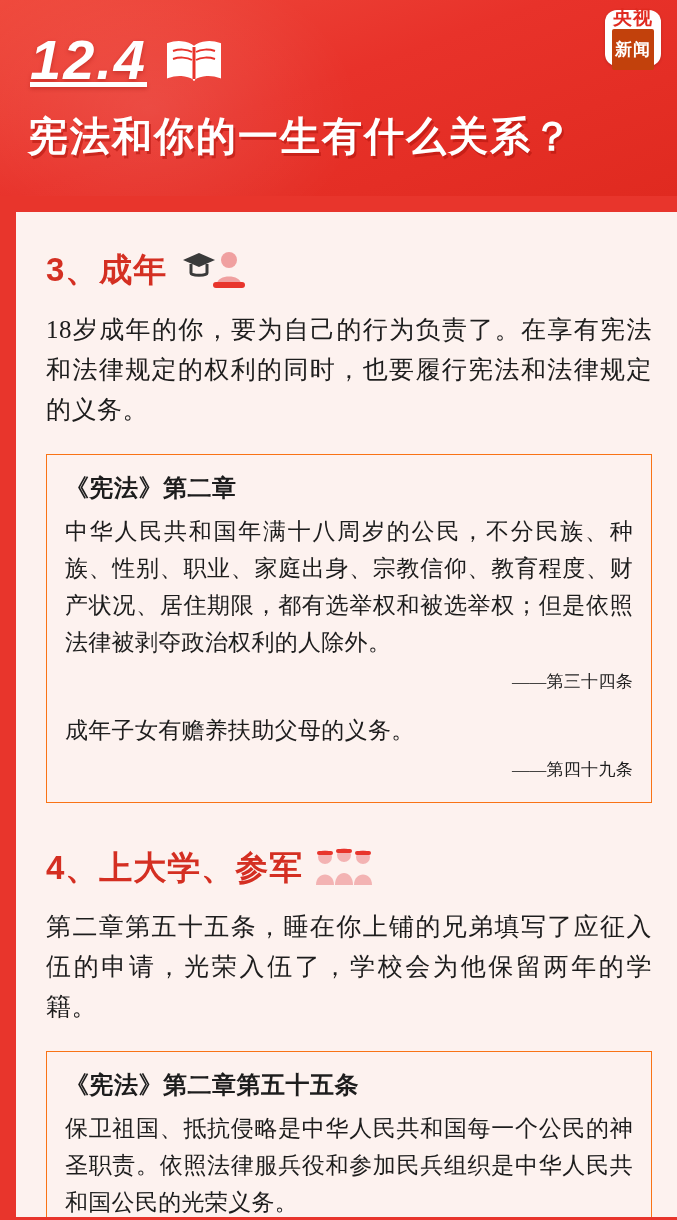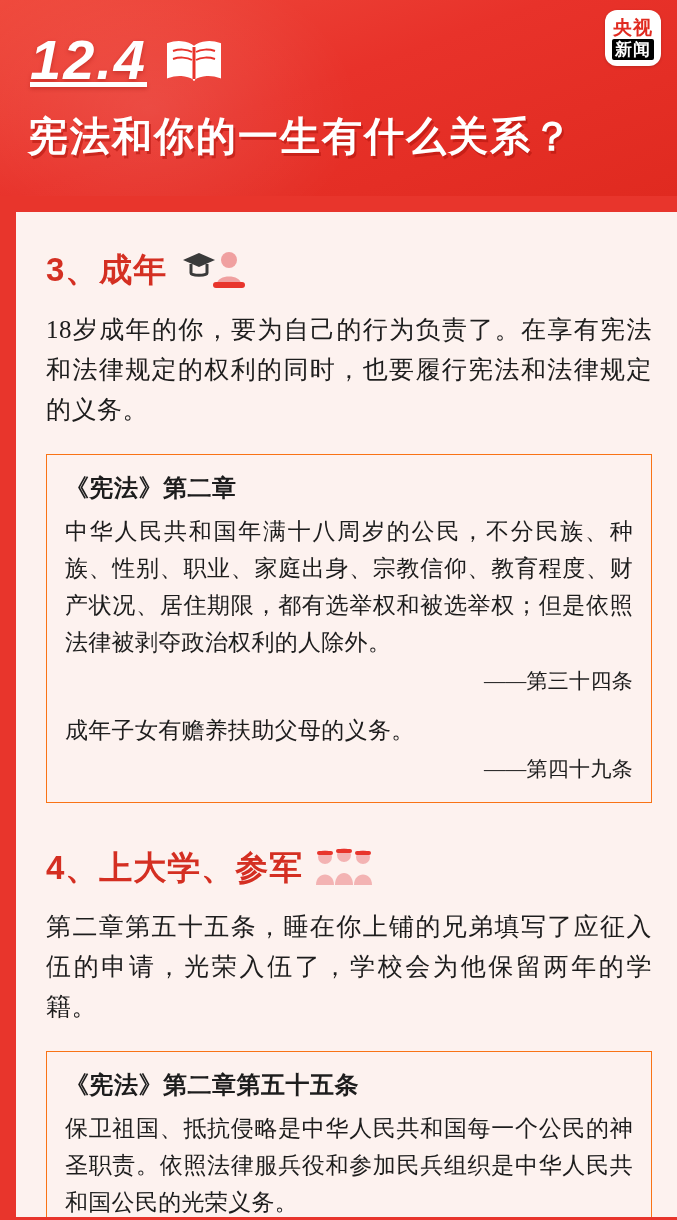--- a/index.html
+++ b/index.html
@@ -52,23 +52,23 @@
   }
   .logo-line {
     font-family: "Liberation Sans", sans-serif;
     font-weight: bold;
     font-size: 19px;
     line-height: 23px;
     letter-spacing: 1px;
     color: #e02a20;
   }
   .logo-line.second {
-    background: #000000;
+    background: #c2410c;
     color: #ffffff;
-    padding: 0 3px;
+    padding: 10px 3px;
     border-radius: 2px;
     font-size: 17px;
     line-height: 21px;
   }
 
   .date-row {
     position: absolute;
     left: 30px;
     top: 32px;
     display: flex;
@@ -170,21 +170,21 @@
     font-family: "Liberation Serif", "DejaVu Serif", serif;
     font-size: 23px;
     line-height: 37px;
     color: #1d1d1d;
     margin: 0;
     text-align: justify;
     letter-spacing: 0.3px;
   }
   .quote-source {
     font-family: "Liberation Serif", "DejaVu Serif", serif;
-    font-size: 21px;
+    font-size: 17px;
     line-height: 37px;
     color: #1d1d1d;
     text-align: right;
     margin: 2px 0 0 0;
     letter-spacing: 0.3px;
   }
   .quote-spacer { height: 12px; }
 </style>
 </head>
 <body>

